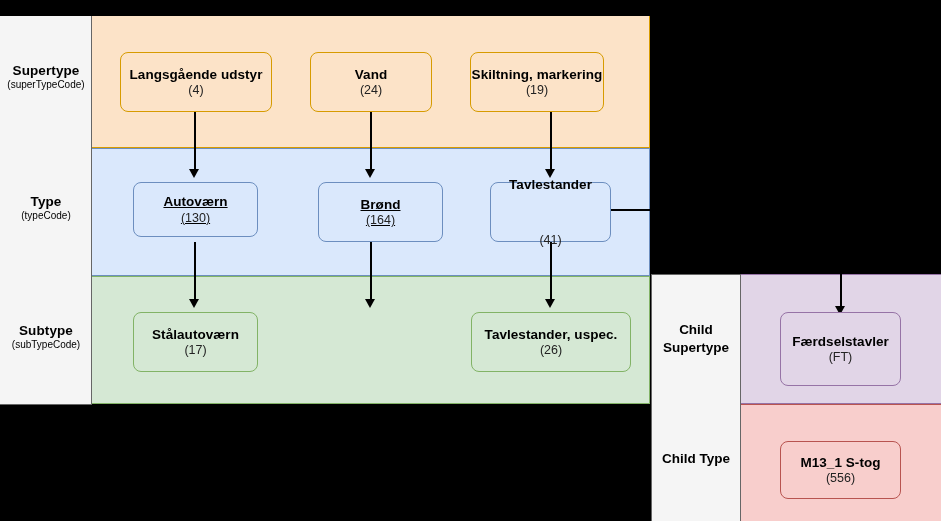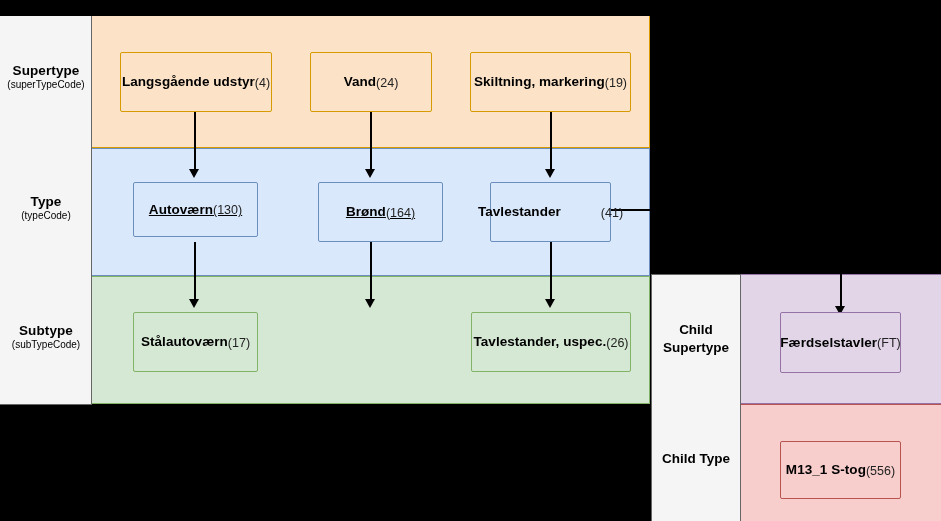--- a/index.html
+++ b/index.html
@@ -35,22 +35,22 @@
   .rl-super{top:47px;}
   .rl-type{top:178px;}
   .rl-sub{top:307px;}
 
   .rowlabel2{position:absolute;left:651px;width:90px;text-align:center;
       font-size:13.5px;font-weight:bold;line-height:1.3;color:#000;}
   .rl-cs{top:305px;}
   .rl-ct{top:434px;}
 
   
-  .node{position:absolute;box-sizing:border-box;border-radius:2px;
-      display:flex;flex-direction:row;align-items:center;justify-content:center;
+  .node{position:absolute;box-sizing:border-box;border-radius:8px;
+      display:flex;flex-direction:column;align-items:center;justify-content:center;
       text-align:center;line-height:1.12;}
   .node .nm{font-size:13.5px;font-weight:bold;color:#000;letter-spacing:.05px;}
   .node .cd{font-size:12.5px;color:#222;margin-top:1px;}
   .n-super{background:#FCE3C8;border:1.6px solid #D79B00;}
   .n-type{background:#DAE8FC;border:1.4px solid #6C8EBF;}
   .n-sub{background:#D5E8D4;border:1.4px solid #82B366;}
   .n-cs{background:#E1D5E7;border:1.4px solid #9673A6;}
   .n-ct{background:#F8CECC;border:1.4px solid #B85450;}
 
   
@@ -110,21 +110,21 @@
   <div class="arrow" style="left:835px;top:290px;"></div>
 
   <div class="node n-super" style="left:120px;top:36px;width:152px;height:60px;">
     <span class="nm">Langsgående udstyr</span>
     <span class="cd">(4)</span>
   </div>
   <div class="node n-super" style="left:310px;top:36px;width:122px;height:60px;">
     <span class="nm">Vand</span>
     <span class="cd">(24)</span>
   </div>
-  <div class="node n-super" style="left:470px;top:36px;width:161px;height:60px;">
+  <div class="node n-super" style="left:470px;top:36px;width:134px;height:60px;">
     <span class="nm">Skiltning, markering</span>
     <span class="cd">(19)</span>
   </div>
 
   <div class="node n-type" style="left:133px;top:166px;width:125px;height:55px;text-decoration:underline;">
     <span class="nm">Autoværn</span>
     <span class="cd">(130)</span>
   </div>
   <div class="node n-type" style="left:318px;top:166px;width:125px;height:60px;text-decoration:underline;">
     <span class="nm">Brønd</span>
@@ -137,21 +137,21 @@
 
   <div class="node n-sub" style="left:133px;top:296px;width:125px;height:60px;">
     <span class="nm">Stålautoværn</span>
     <span class="cd">(17)</span>
   </div>
   <div class="node n-sub" style="left:471px;top:296px;width:160px;height:60px;">
     <span class="nm">Tavlestander, uspec.</span>
     <span class="cd">(26)</span>
   </div>
 
-  <div class="node n-cs" style="left:780px;top:296px;width:121px;height:61px;">
+  <div class="node n-cs" style="left:780px;top:296px;width:121px;height:74px;">
     <span class="nm">Færdselstavler</span>
     <span class="cd">(FT)</span>
   </div>
 
   <div class="node n-ct" style="left:780px;top:425px;width:121px;height:58px;">
     <span class="nm">M13_1 S-tog</span>
     <span class="cd">(556)</span>
   </div>
 
 </div>

